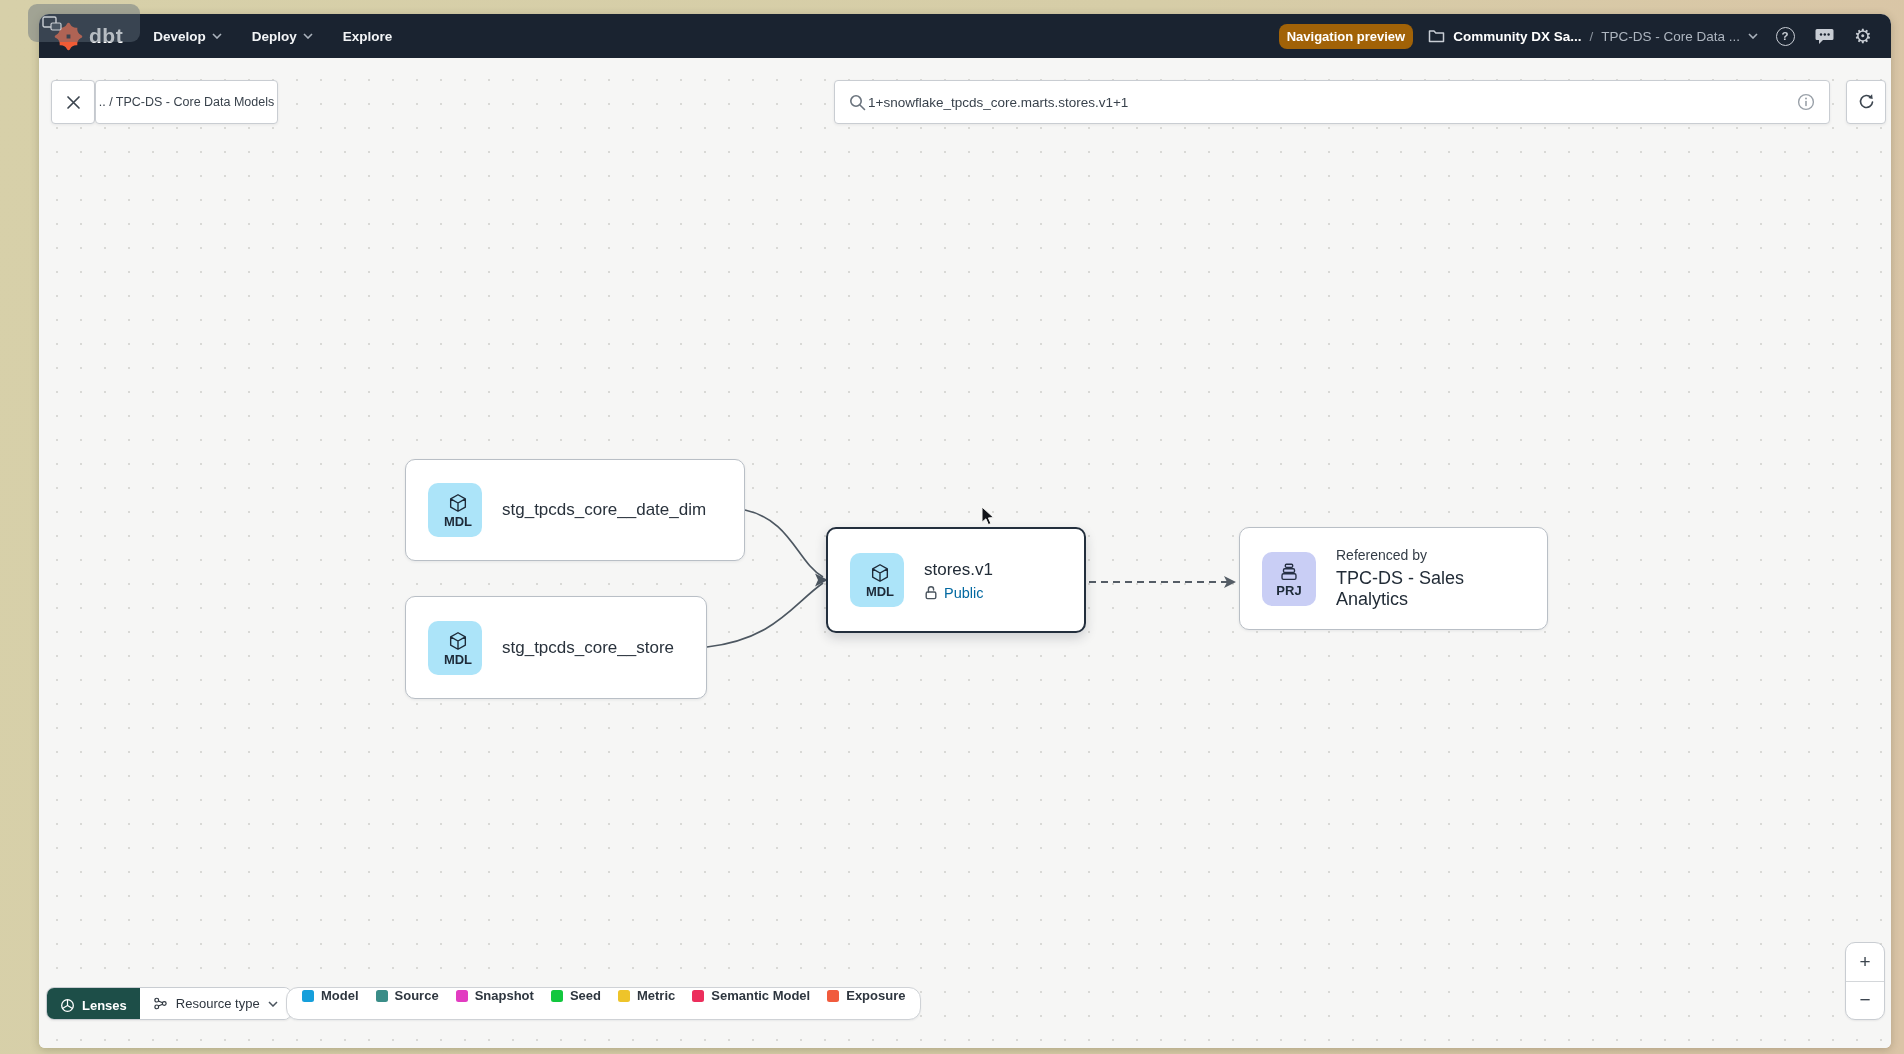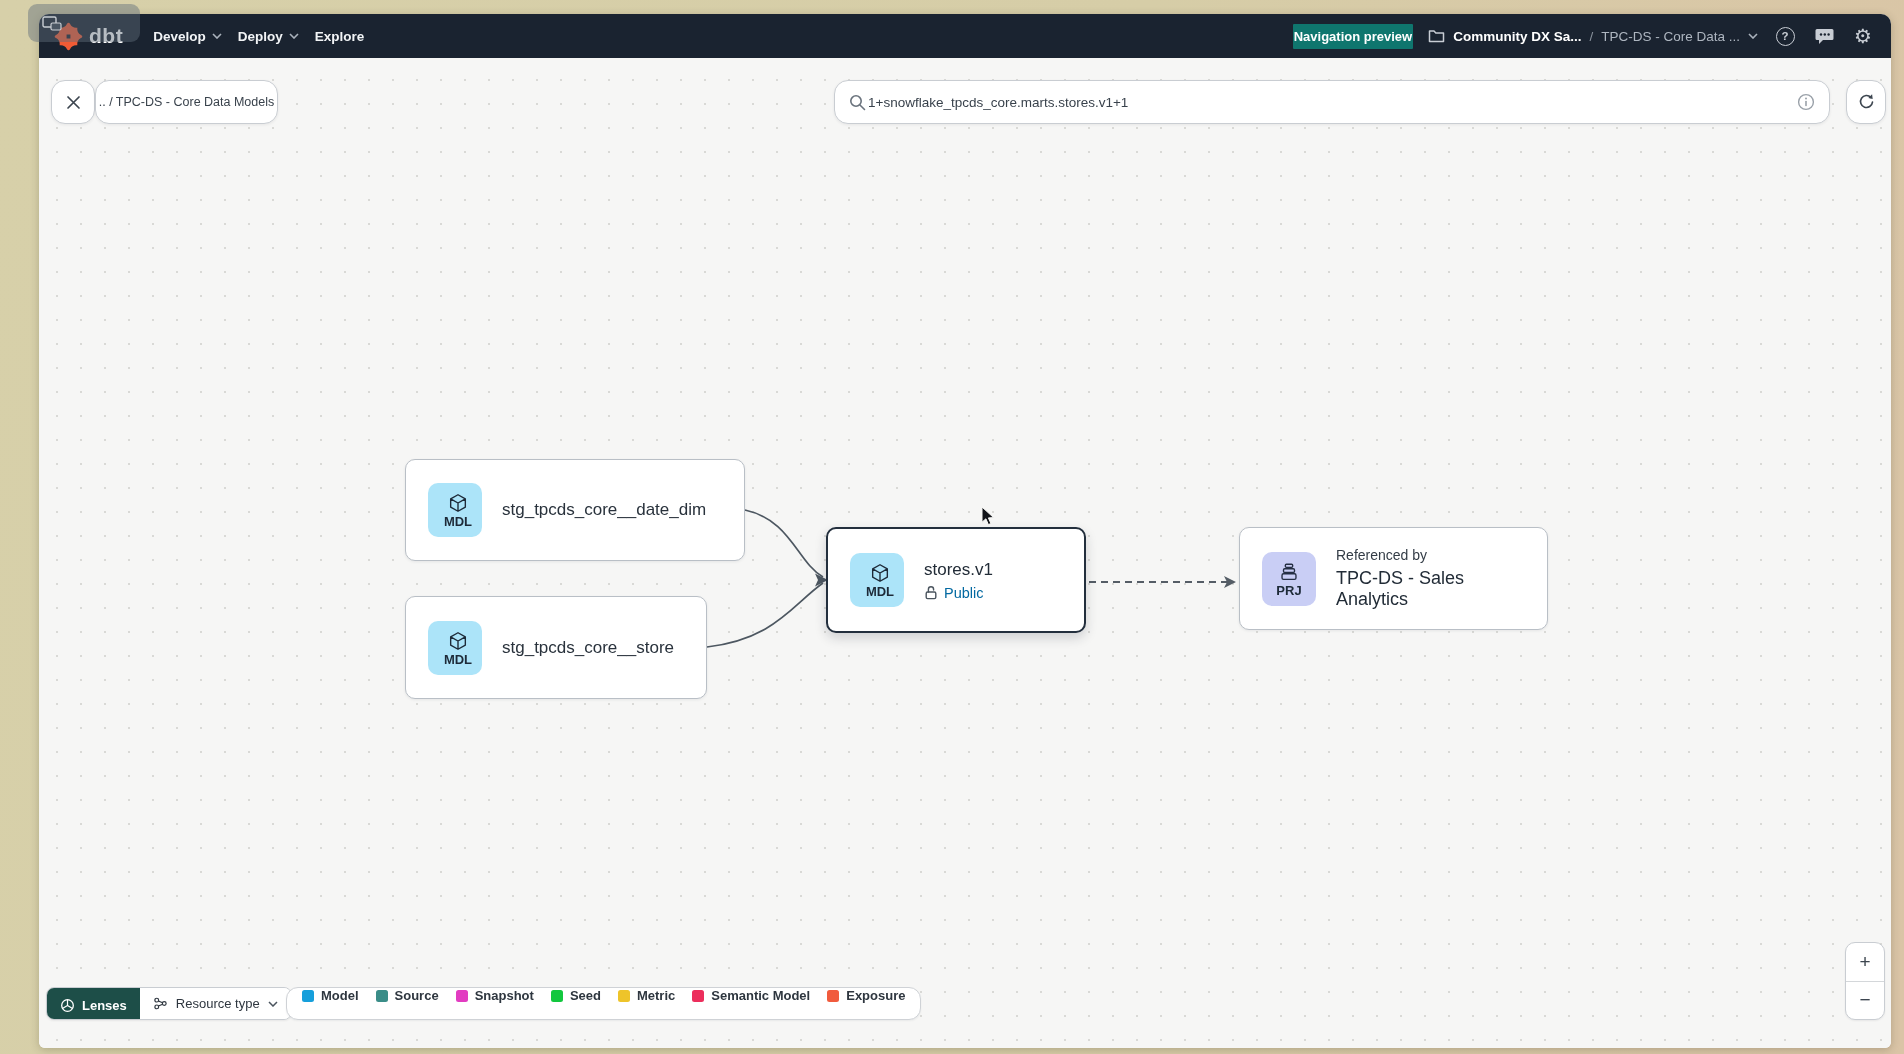--- a/index.html
+++ b/index.html
@@ -11,27 +11,27 @@
   .app { position:absolute; left:39px; top:14px; width:1852px; height:1034px;
     border-radius:10px 10px 6px 6px; overflow:hidden; background:#f6f6f5;
     box-shadow:0 2px 8px rgba(60,55,30,.25); }
 
   
   .navbar { position:relative; height:44px; background:#1a2330; display:flex;
     align-items:center; padding:0 16px; color:#fff; }
   .logo-wrap { display:flex; align-items:center; gap:7px; margin-right:30px; }
   .logo-mark { width:27px; height:27px; transform:rotate(45deg); flex:none; }
   .logo-text { font-size:21px; font-weight:bold; letter-spacing:.5px; color:#fff; }
-  .nav-menu { display:flex; align-items:flex-end; gap:16px; }
+  .nav-menu { display:flex; align-items:flex-end; gap:30px; }
   .nav-item { display:flex; align-items:center; gap:6px; font-size:13.5px;
     font-weight:bold; color:#f2f4f6; cursor:pointer; }
   .chev { width:10px; height:6px; }
   .nav-right { margin-left:auto; display:flex; align-items:center; gap:15px; }
-  .preview-badge { background:#0f766e; color:#fff; font-size:13px; font-weight:bold;
-    padding:5px 1px; border-radius:1px; }
+  .preview-badge { background:#a16207; color:#fff; font-size:13px; font-weight:bold;
+    padding:5px 8px; border-radius:8px; }
   .crumbs { display:flex; align-items:center; gap:8px; font-size:13.5px; }
   .crumb-project { font-weight:bold; color:#fff; }
   .crumb-sep { color:#8b939e; }
   .crumb-section { color:#aeb6c0; }
   .icon-btn { display:flex; align-items:center; justify-content:center;
     width:24px; height:24px; cursor:pointer; }
   .help-circle { width:19px; height:19px; border:1.7px solid #c8cdd4; border-radius:50%;
     color:#c8cdd4; font-size:11.5px; font-weight:bold; display:flex;
     align-items:center; justify-content:center; }
   .gear-glyph { font-family:"DejaVu Sans", sans-serif; font-size:20px; color:#c8cdd4; line-height:1; }
@@ -40,21 +40,21 @@
   .artifact { position:absolute; left:28px; top:4px; width:112px; height:38px;
     background:rgba(96,108,122,.45); border-radius:9px; z-index:50;
     display:flex; align-items:center; padding-left:14px; }
 
   
   .canvas { position:relative; height:990px; background:#f6f6f5;
     background-image:radial-gradient(#d9d9d6 1.3px, transparent 1.4px);
     background-size:24px 24px; background-position:6px 10px; }
 
   .float-box { position:absolute; background:#fff; border:1px solid #c9cdd2;
-    border-radius:14px; box-shadow:0 1px 3px rgba(25,35,48,.07);
+    border-radius:4px; box-shadow:0 1px 3px rgba(25,35,48,.07);
     display:flex; align-items:center; }
   .close-btn { left:12px; top:22px; width:44px; height:44px; justify-content:center; cursor:pointer; }
   .crumb-box { left:56px; top:22px; width:183px; height:44px; justify-content:center;
     font-size:12.5px; color:#39424c; cursor:pointer; }
   .search-box { left:795px; top:22px; width:996px; height:44px; padding:12px 14px; gap:2px; }
   .search-box input { flex:1; border:none; outline:none; font-size:13.5px; color:#39424c;
     font-family:"Liberation Sans", sans-serif; background:transparent; }
   .refresh-btn { left:1807px; top:22px; width:40px; height:44px; justify-content:center; cursor:pointer; }
 
   

